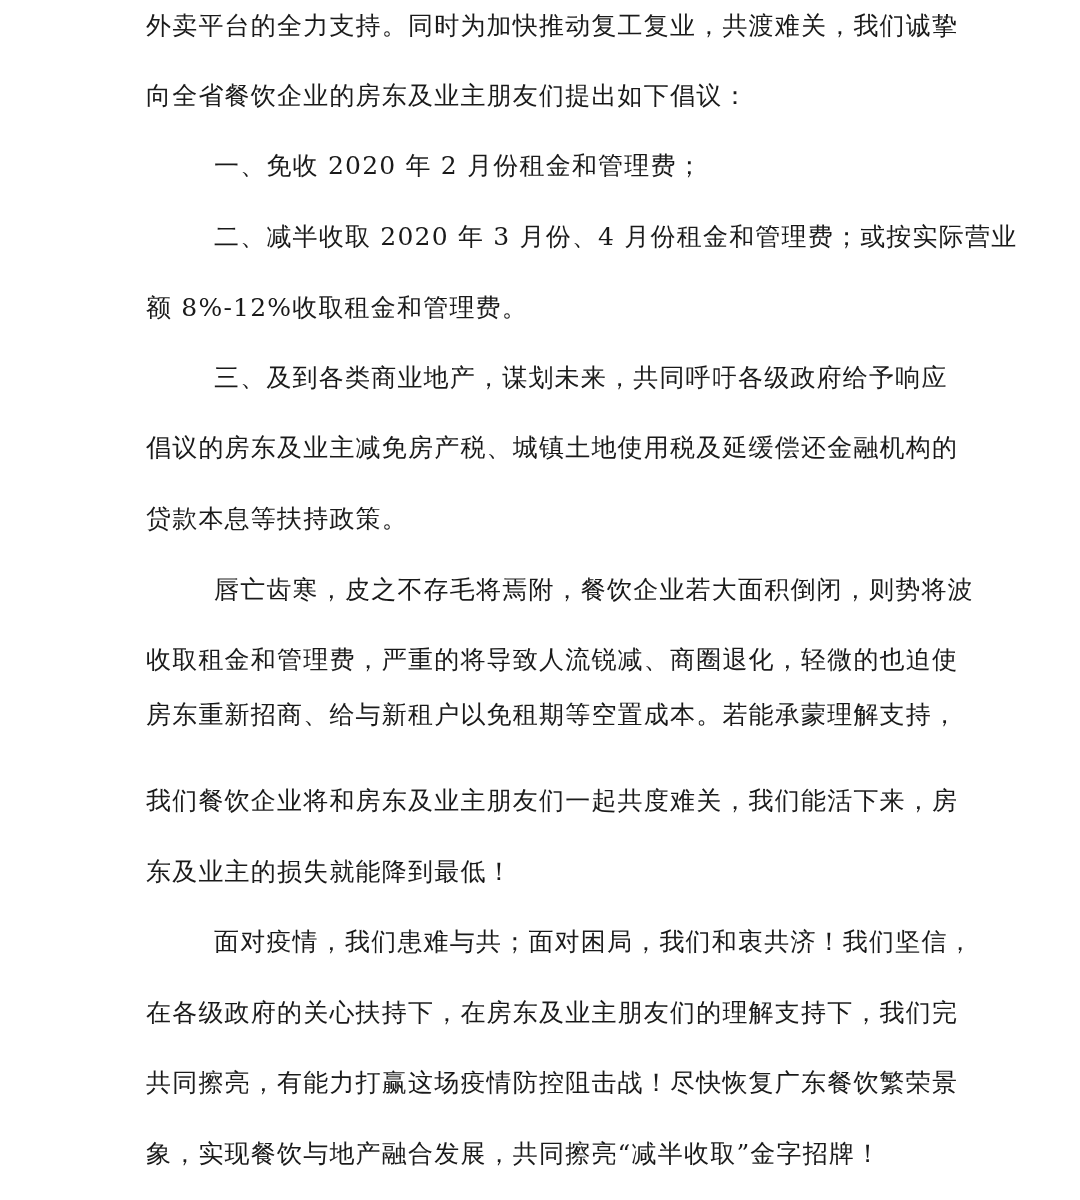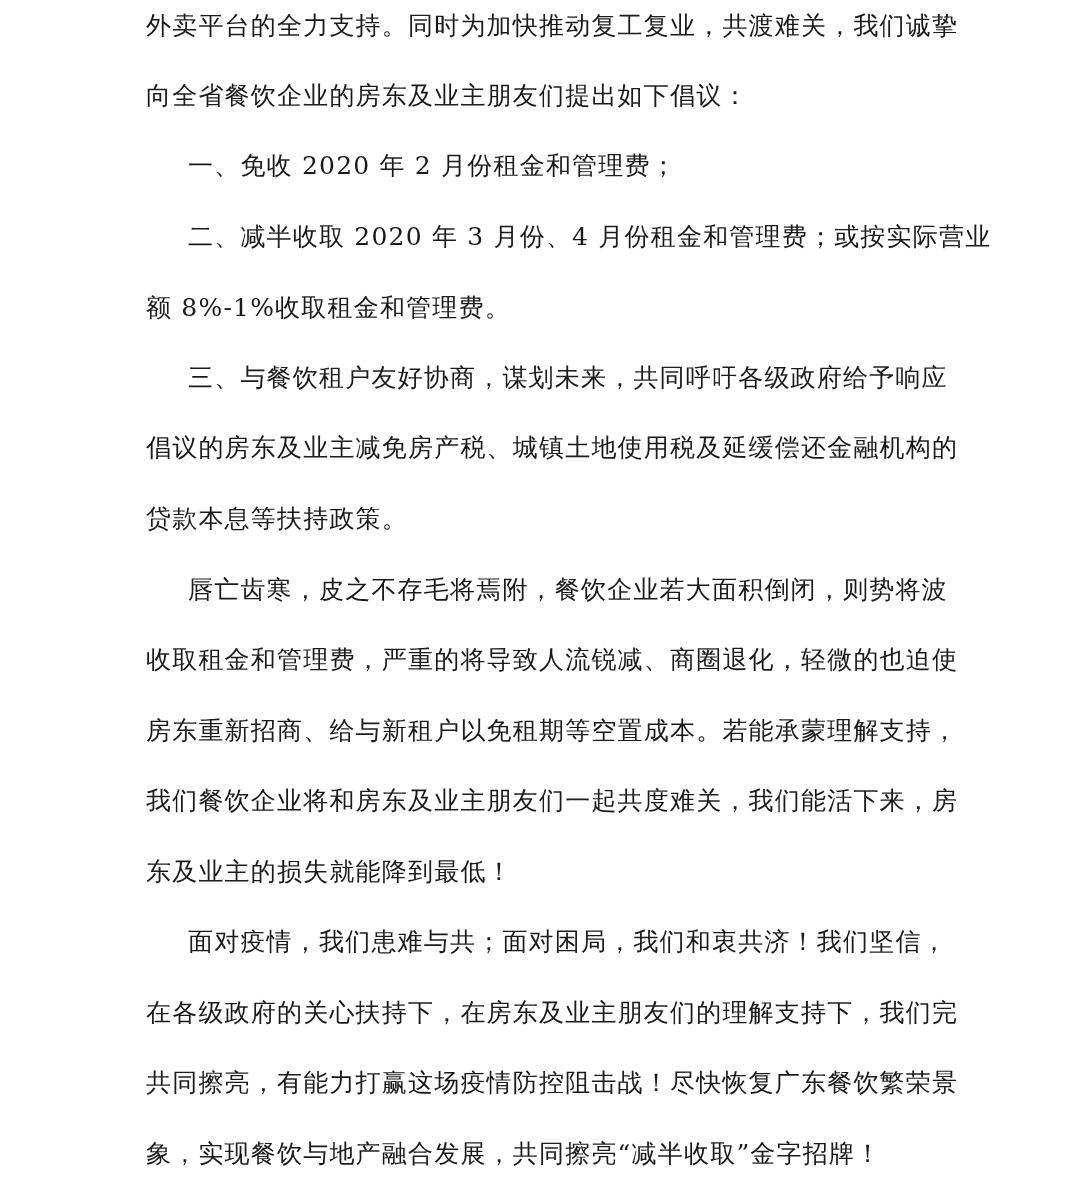--- a/index.html
+++ b/index.html
@@ -23,36 +23,36 @@
       font-size: 25px;
       letter-spacing: 1.2px;
     }
     .line {
       position: absolute;
       left: 0;
       height: 36px;
       line-height: 36px;
       white-space: nowrap;
     }
-    .indent { left: 42px; }
+    .indent { left: 68px; }
   </style>
 </head>
 <body>
 
 <div class="page">
   <div class="line" style="top:8px">外卖平台的全力支持。同时为加快推动复工复业，共渡难关，我们诚挚</div>
   <div class="line" style="top:78px">向全省餐饮企业的房东及业主朋友们提出如下倡议：</div>
   <div class="line indent" style="top:148px">一、免收 2020 年 2 月份租金和管理费；</div>
   <div class="line indent" style="top:219px">二、减半收取 2020 年 3 月份、4 月份租金和管理费；或按实际营业</div>
-  <div class="line" style="top:290px">额 8%-1%收取租金和管理费。</div>
-  <div class="line indent" style="top:360px">三、与餐饮租户友好协商，谋划未来，共同呼吁各级政府给予响应</div>
+  <div class="line" style="top:290px">额 8%-12%收取租金和管理费。</div>
+  <div class="line indent" style="top:360px">三、及到各类商业地产，谋划未来，共同呼吁各级政府给予响应</div>
   <div class="line" style="top:430px">倡议的房东及业主减免房产税、城镇土地使用税及延缓偿还金融机构的</div>
   <div class="line" style="top:501px">贷款本息等扶持政策。</div>
   <div class="line indent" style="top:572px">唇亡齿寒，皮之不存毛将焉附，餐饮企业若大面积倒闭，则势将波</div>
   <div class="line" style="top:642px">收取租金和管理费，严重的将导致人流锐减、商圈退化，轻微的也迫使</div>
-  <div class="line" style="top:713px">房东重新招商、给与新租户以免租期等空置成本。若能承蒙理解支持，</div>
+  <div class="line" style="top:697px">房东重新招商、给与新租户以免租期等空置成本。若能承蒙理解支持，</div>
   <div class="line" style="top:783px">我们餐饮企业将和房东及业主朋友们一起共度难关，我们能活下来，房</div>
   <div class="line" style="top:854px">东及业主的损失就能降到最低！</div>
   <div class="line indent" style="top:924px">面对疫情，我们患难与共；面对困局，我们和衷共济！我们坚信，</div>
   <div class="line" style="top:995px">在各级政府的关心扶持下，在房东及业主朋友们的理解支持下，我们完</div>
   <div class="line" style="top:1065px">共同擦亮，有能力打赢这场疫情防控阻击战！尽快恢复广东餐饮繁荣景</div>
   <div class="line" style="top:1136px">象，实现餐饮与地产融合发展，共同擦亮“减半收取”金字招牌！</div>
 </div>
 
 </body></html>

